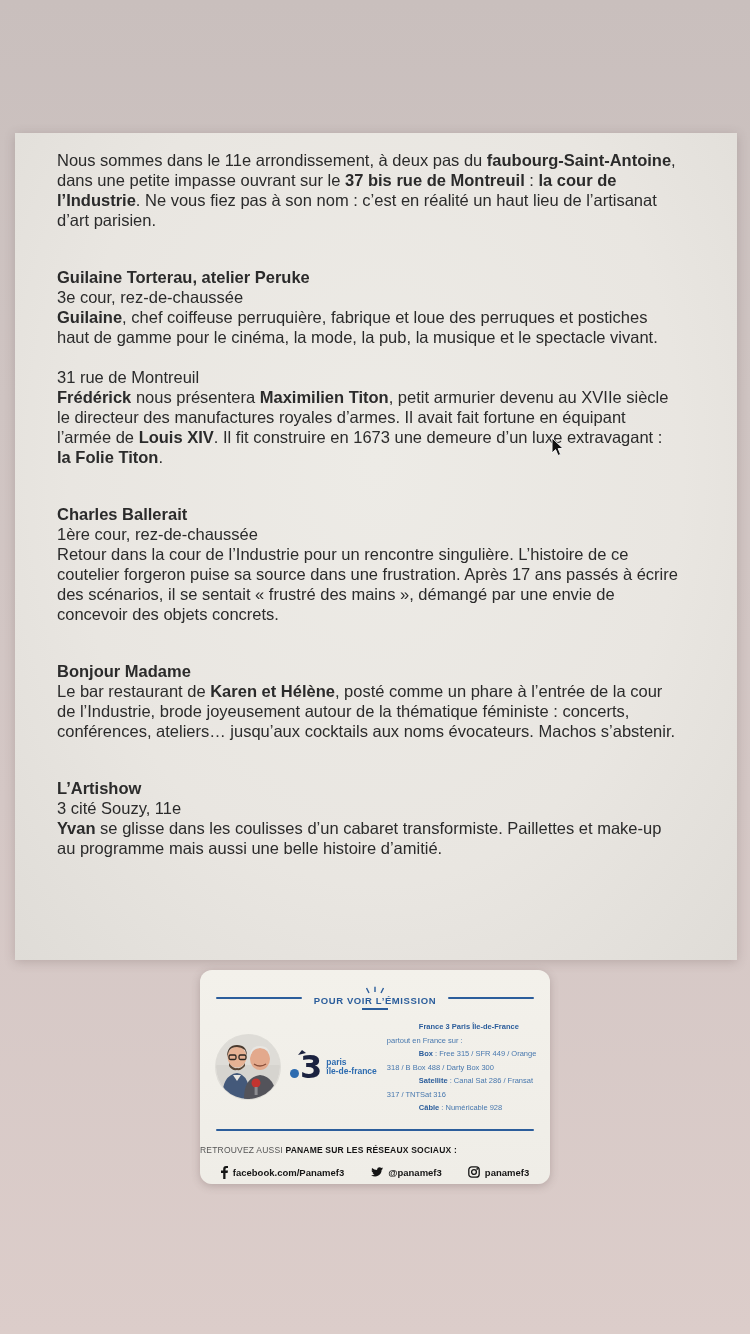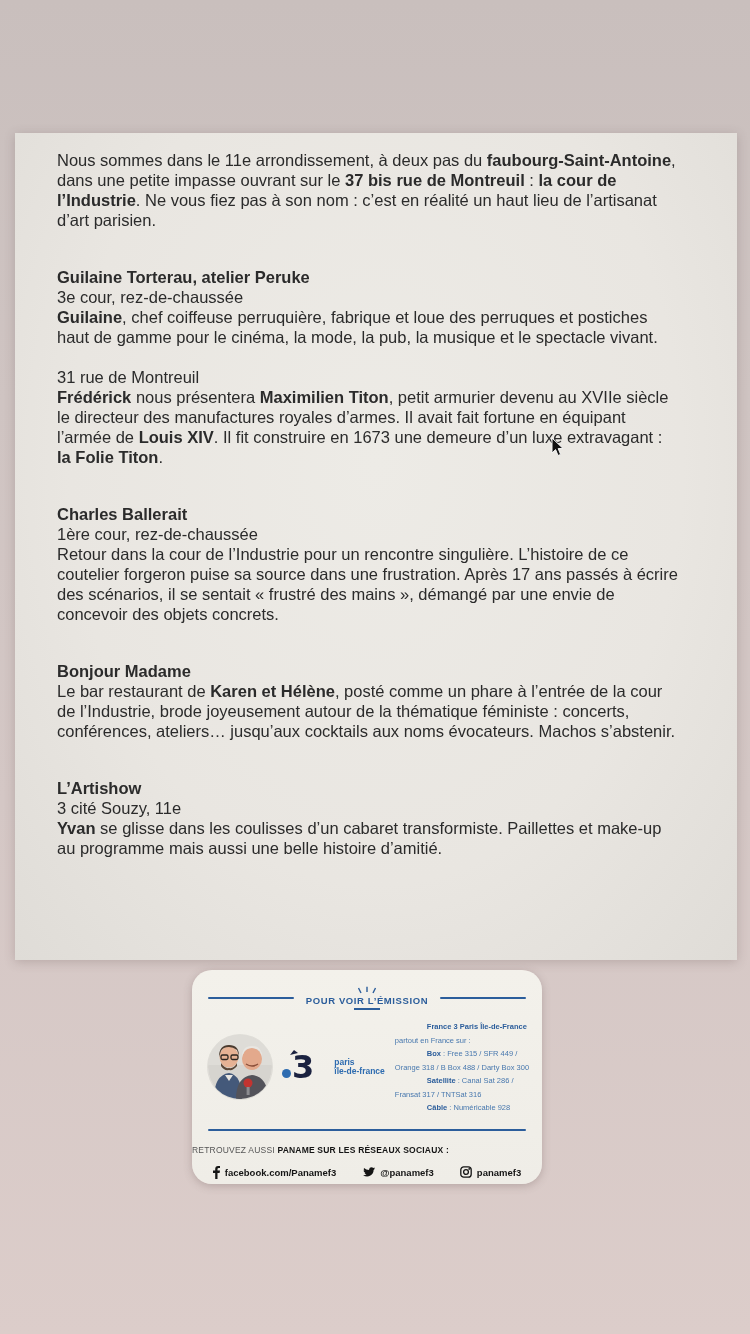--- a/index.html
+++ b/index.html
@@ -22,42 +22,42 @@
   .doc-text { width:622px; }
   .doc-text b { font-weight:bold; }
   .section { margin-top:20px; }
   .sec-title { font-weight:bold;margin-top:37px; }
   .sec-sub:empty { display:none; }
   .credits { margin-top:55px; text-align:center; font-size:18px; line-height:24px; }
   
   .cursor { position:absolute; left:551px; top:437px; width:14px; height:20px; z-index:50; }
   
   .card {
-    position:absolute; left:192px; top:970px; width:350px; height:214px;
+    position:absolute; left:200px; top:970px; width:350px; height:214px;
     background:linear-gradient(180deg,#f3f1eb 0%,#efede7 100%);
-    border-radius:20px;
+    border-radius:12px;
     box-shadow:0 2px 8px rgba(100,80,80,.30);
     overflow:hidden;
     color:#2b5d9b;
   }
   .card-header { display:flex; align-items:center; margin:16px 16px 0 16px; }
   .hline { flex:1 1 auto; height:2px; background:#2b5d9b; border-radius:1px; }
   .header-mid { display:flex; flex-direction:column; align-items:center; padding:0 12px; }
   .rays { height:8px; margin-bottom:1px; }
   .header-title { font-size:9.5px; font-weight:bold; letter-spacing:.6px; color:#2b5d9b; white-space:nowrap; }
   .header-underline { width:26px; height:2px; background:#2b5d9b; margin-top:2px; }
   .card-main { display:flex; align-items:center; margin:10px 10px 0 16px; }
   .hosts-photo { width:64px; height:64px; border-radius:50%; overflow:hidden; flex:0 0 auto;
     box-shadow:0 0 0 1px rgba(0,0,0,.08); }
   .f3-logo { display:flex; align-items:center; margin-left:10px; flex:0 0 auto; }
   .f3-dot { width:9px; height:9px; border-radius:50%; background:#2e6cb0; margin-top:12px; }
   .f3-three { font-size:32px; font-weight:bold; color:#1b2240; line-height:30px; margin-left:1px;
     font-family:"DejaVu Sans", sans-serif; position:relative; }
   .f3-bird { position:absolute; left:-2px; top:-2px; }
-  .f3-region { margin-left:20px; font-size:8.5px; line-height:9.5px; color:#2e6cb0; font-weight:bold; }
+  .f3-region { margin-left:4px; font-size:8.5px; line-height:9.5px; color:#2e6cb0; font-weight:bold; }
   .reception { margin-left:10px; font-size:7.5px; line-height:13.5px; color:#4878ae; }
   .reception b { color:#2b5d9b; font-weight:bold;padding-left:32px; }
   .card-divider { height:2px; background:#2b5d9b; margin:14px 16px 0 16px; border-radius:1px; }
   .social-heading { text-align:left; margin-top:14px; font-size:8.5px; color:#555; letter-spacing:.2px; }
   .social-heading b { color:#151515; }
   .social-row { display:flex; justify-content:center; align-items:center; gap:26px; margin-top:11px; }
   .social-item { display:flex; align-items:center; gap:5px; }
   .social-label { font-size:9.5px; font-weight:bold; color:#151515; }
 </style>
 </head>

